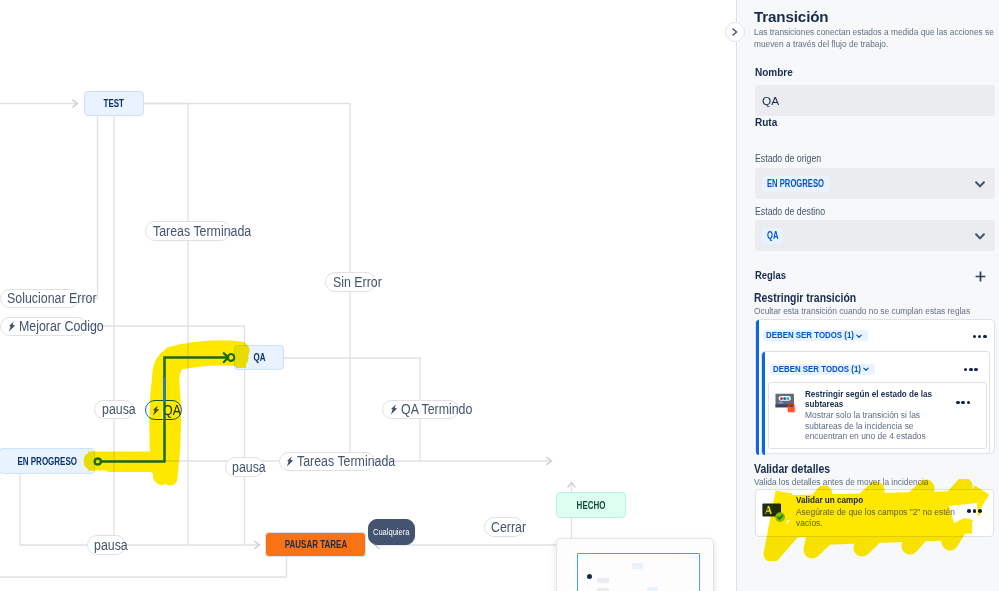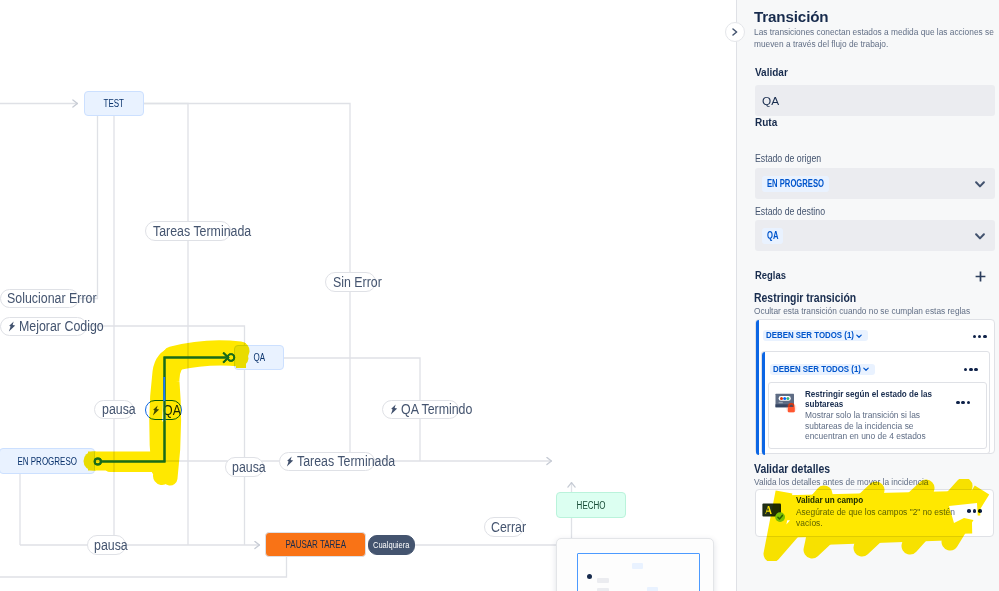--- a/index.html
+++ b/index.html
@@ -4,31 +4,31 @@
 <style>
   html,body{margin:0;padding:0;}
   body{width:999px;height:591px;overflow:hidden;background:#fff;
        font-family:"Liberation Sans",sans-serif;}
   .app{position:relative;width:999px;height:591px;}
 
   
   .canvas{position:absolute;left:0;top:0;width:735px;height:591px;background:#fff;overflow:hidden;}
   .edges{position:absolute;left:0;top:0;width:735px;height:591px;pointer-events:none;}
   .node{position:absolute;box-sizing:border-box;border-radius:4px;display:flex;align-items:center;
-        justify-content:center;font-weight:normal;font-size:10px;letter-spacing:0;}
+        justify-content:center;font-weight:bold;font-size:10px;letter-spacing:0;}
   .node>span{display:inline-block;transform:scaleX(.8);transform-origin:50% 50%;white-space:nowrap;}
   .node.blue{background:#E9F2FF;border:1px solid #CCE0FF;color:#09326C;}
   .node.green{background:#DCFFF1;border:1px solid #BAF3DB;color:#164B35;}
   .node.grey{background:#f97316;border:1px solid #DCDFE4;color:#172B4D;}
   .pill{position:absolute;box-sizing:border-box;background:#fff;border:1px solid #DFE1E6;border-radius:10px;
         height:19.5px;display:flex;align-items:center;gap:3px;padding:0 6.8px;font-size:14px;color:#44546F;
         white-space:nowrap;}
   .pill>span{display:inline-block;transform:scaleX(.885);transform-origin:0 50%;}
   .pill.sel{border:1.5px solid #0C66E4;color:#172B4D;background:#fff;padding:0 6px;height:20px;border-radius:10px;gap:3px;}
-  .pill.dark{background:#44546F;border:1px solid #44546F;color:#fff;border-radius:9px;height:20px;font-size:8.5px;padding:0 4.5px;margin-top:16px;}
+  .pill.dark{background:#44546F;border:1px solid #44546F;color:#fff;border-radius:9px;height:26px;font-size:8.5px;padding:0 4.5px;}
   .ico{display:inline-block;width:8px;height:11px;flex:none;}
 
   
   .minimap{position:absolute;left:556px;top:538px;width:156px;height:96px;background:#FDFDFD;
            border:1px solid #E3E5E8;border-radius:5px;box-shadow:0 2px 6px rgba(9,30,66,.13);}
   .mm-view{position:absolute;left:20px;top:14px;width:121px;height:80px;border:1px solid #4C9AFF;border-radius:1px;}
   .mm-dot{position:absolute;left:30px;top:35px;width:5px;height:5px;border-radius:50%;background:#172B4D;display:block;}
   .mm-g{position:absolute;background:#EBECF0;display:block;border-radius:1px;}
   .mm-b{position:absolute;background:#E9F2FF;display:block;border-radius:1px;}
 
@@ -229,21 +229,21 @@
   <div class="collapse">
     <svg width="6" height="8" viewBox="0 0 6 8">
       <path d="M1 1 L4.6 4 L1 7" stroke="#44546F" stroke-width="1.5" fill="none" stroke-linecap="round" stroke-linejoin="round"></path>
     </svg>
   </div>
 
   <div class="panel">
     <div class="p-title">Transición</div>
     <div class="p-sub">Las transiciones conectan estados a medida que las acciones se mueven a través del flujo de trabajo.</div>
 
-    <div class="f-label" style="left:19px;top:67px">Validar</div>
+    <div class="f-label" style="left:19px;top:67px">Nombre</div>
     <div class="field" style="left:18.5px;top:85px;width:240px">QA</div>
 
     <div class="f-label" style="left:19px;top:117px">Ruta</div>
     <div class="f-sublabel" style="left:19px;top:153px">Estado de origen</div>
     <div class="select" style="left:18.5px;top:168px;width:240px">
       <span class="lozenge"><span style="width: 56.61px;">EN PROGRESO</span></span>
       <svg class="chev" width="10" height="7" viewBox="0 0 10 7">
         <path d="M1.1 1.3 L5 5.4 L8.9 1.3" stroke="#42526E" stroke-width="2" fill="none" stroke-linecap="round" stroke-linejoin="round"></path>
       </svg>
     </div>

